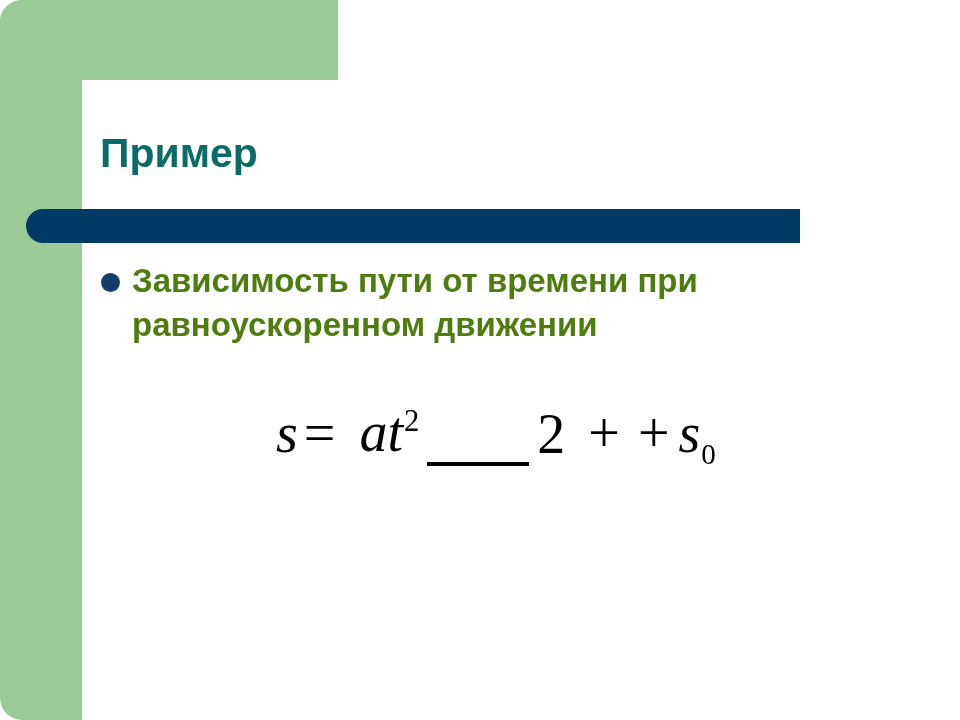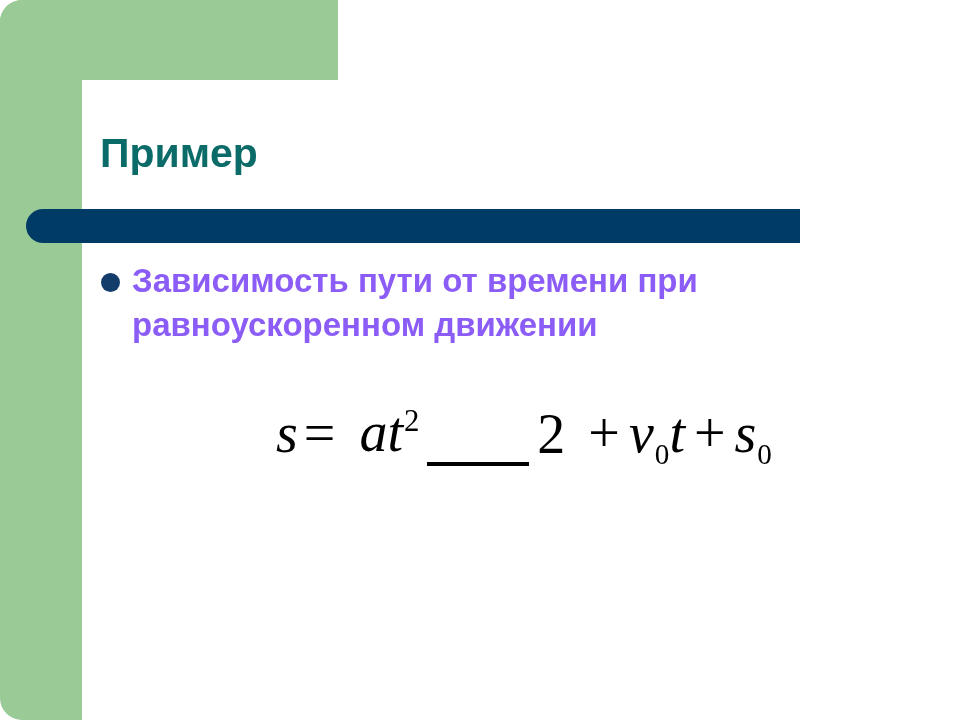--- a/index.html
+++ b/index.html
@@ -88,21 +88,21 @@
     height: 19px;
     border-radius: 50%;
     background: #143c6b;
     margin-top: 14px;
     margin-right: 12px;
   }
   .bullet-text {
     flex: 1 1 auto;
     font-size: 33px;
     font-weight: bold;
-    color: #8b5cf6;
+    color: #4d7c0f;
     line-height: 1.32;
     max-width: 745px;
   }
 
   
   .formula {
     position: absolute;
     left: 276px;
     top: 388px;
     display: flex;
@@ -184,19 +184,18 @@
     <span class="var">s</span>
     <span class="eq">=</span>
 
     <span class="frac">
       <span class="num"><span>at</span><sup class="exp">2</sup></span>
       <span class="bar"></span>
       <span class="den">2</span>
     </span>
 
     <span class="op">+</span>
-    <span class="var"><span>v</span><sub class="idx">0</sub><span>t</span></span>
 
     <span class="op">+</span>
     <span class="var"><span>s</span><sub class="idx">0</sub></span>
   </div>
 
 </div>
 
 </body></html>

